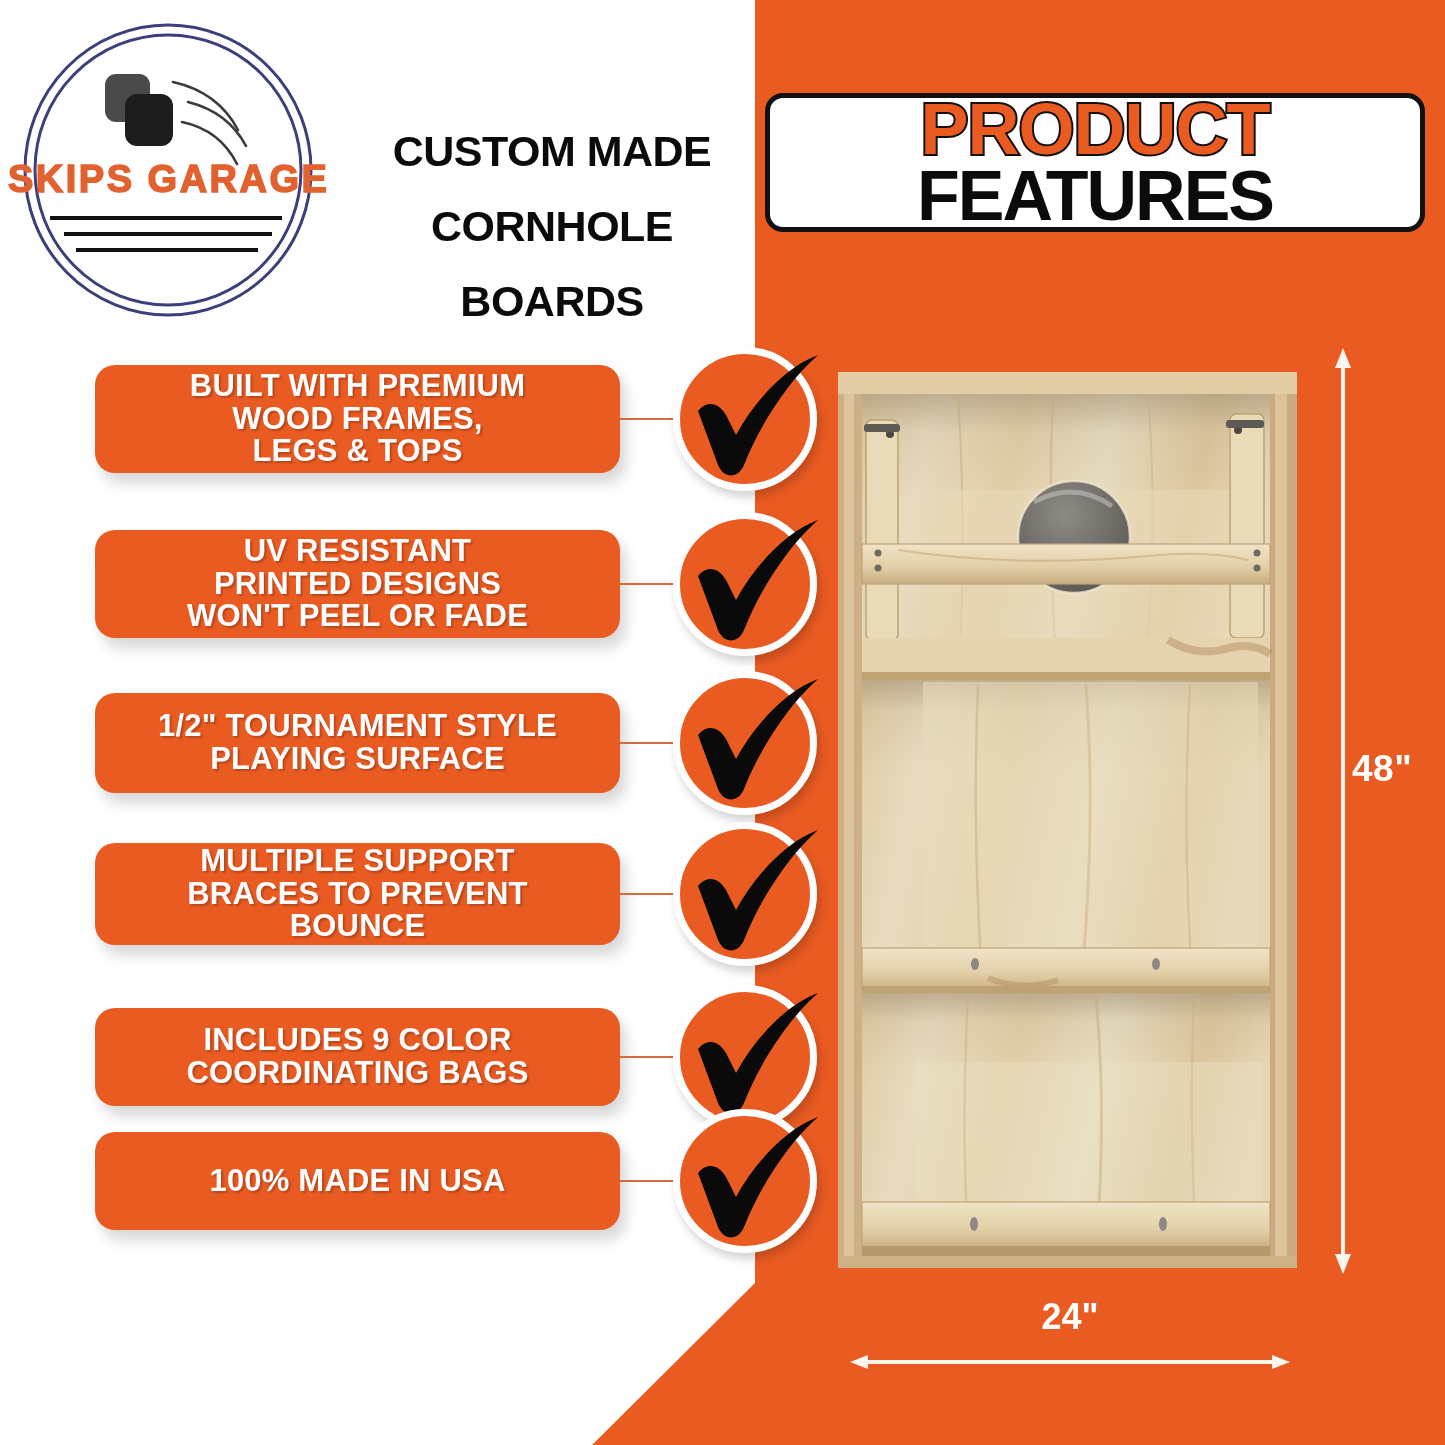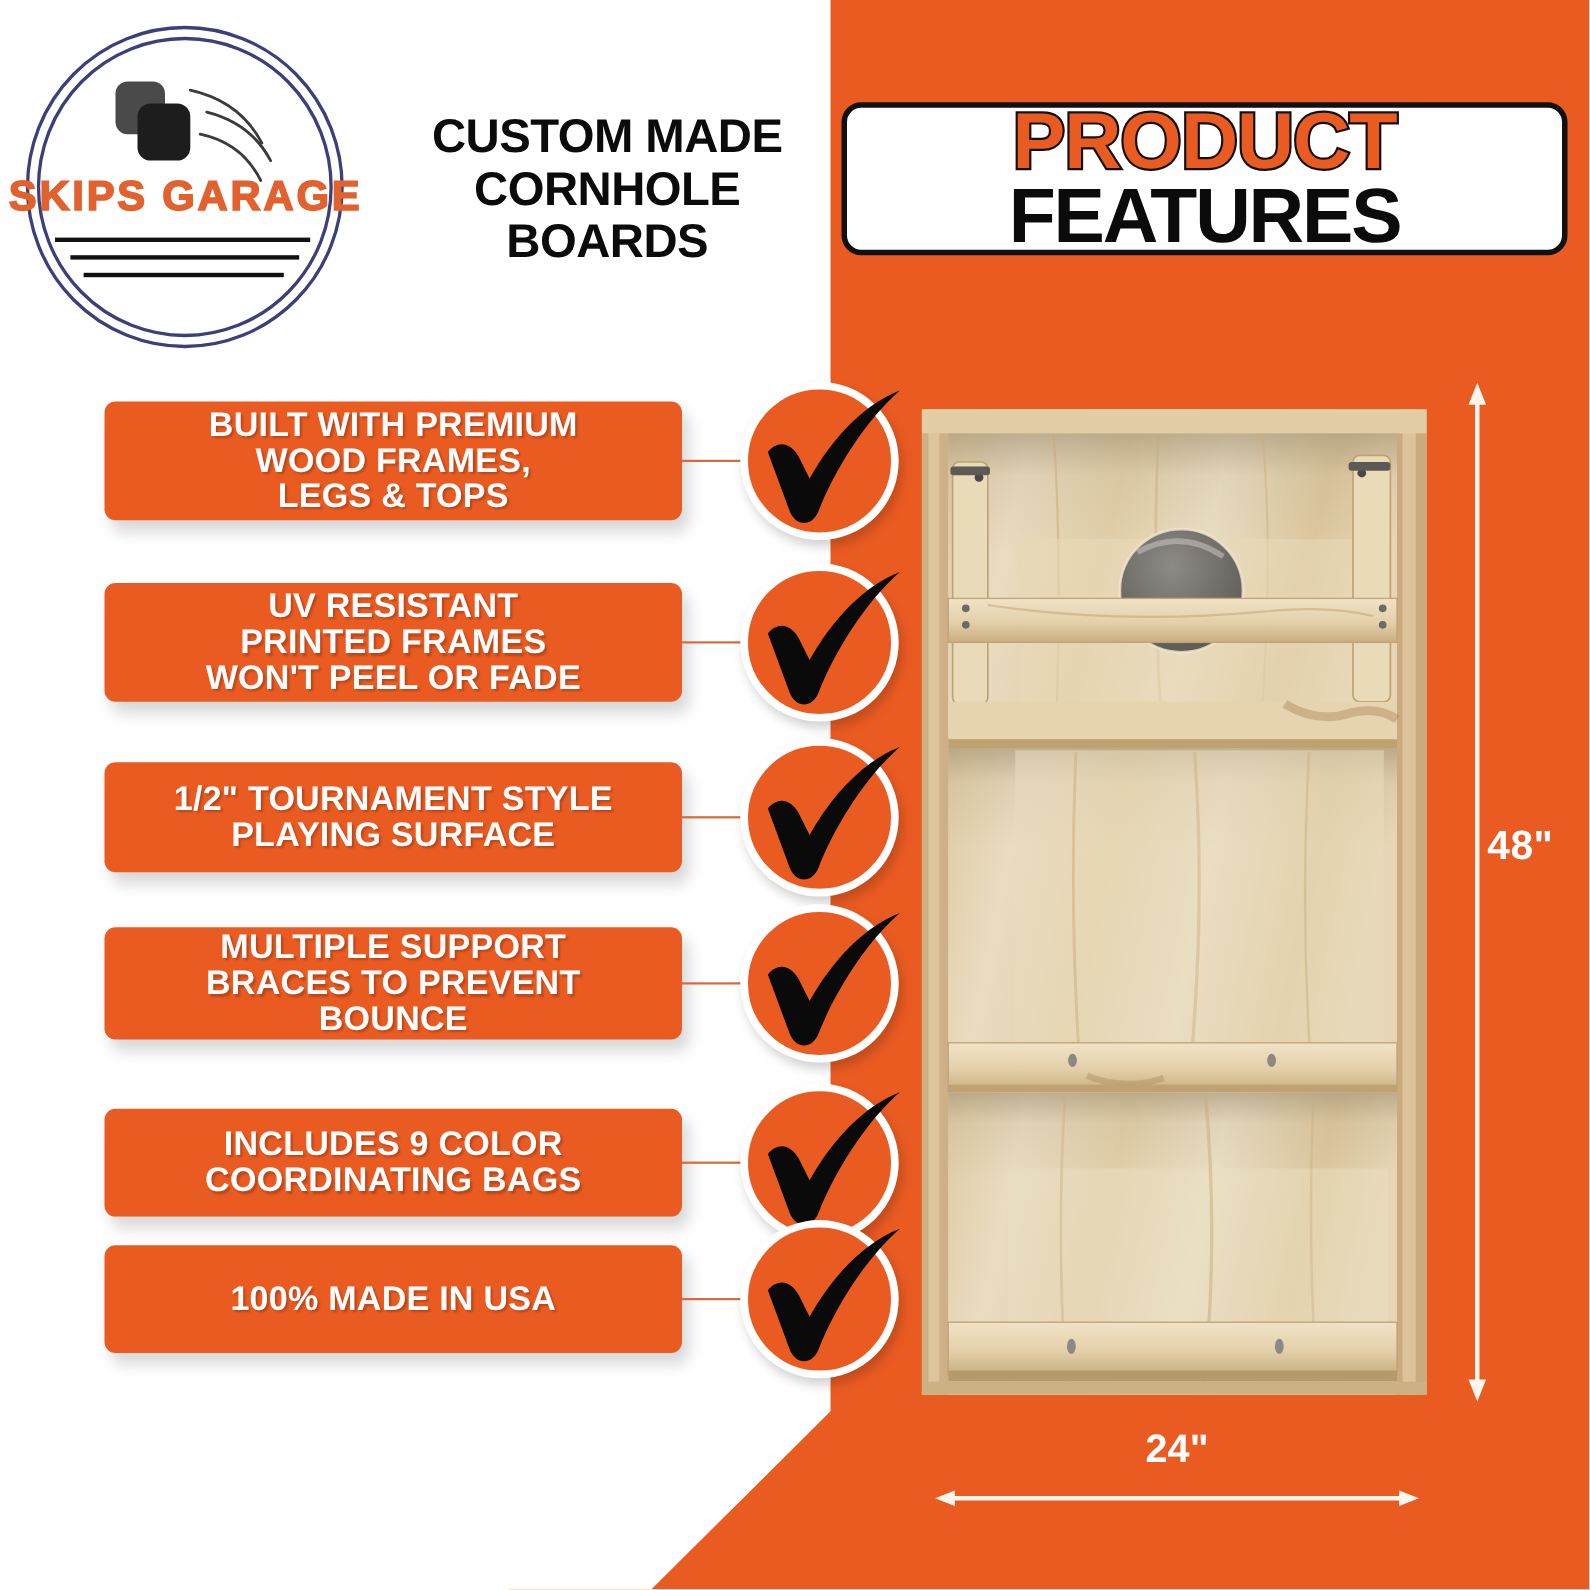--- a/index.html
+++ b/index.html
@@ -25,21 +25,21 @@
   }
   .logo-rule{position:absolute;background:#111;height:4px;}
 
   
   .headline{
     position:absolute;left:352px;top:100px;width:400px;
     text-align:center;color:#0b0b0b;
     font-family:"Liberation Sans",sans-serif;font-weight:700;
     font-size:43px;line-height:1.12;letter-spacing:-0.5px;
   }
-  .headline div{white-space:nowrap;}
+  .headline div{white-space:nowrap;margin-top:27px;}
 
   
   .pf-box{
     position:absolute;left:765px;top:93px;width:660px;height:139px;
     background:#ffffff;border:5px solid #111;border-radius:18px;
     box-sizing:border-box;overflow:hidden;
     display:flex;flex-direction:column;align-items:center;justify-content:center;
   }
   .pf-product{
     font-family:"Liberation Sans",sans-serif;font-weight:700;
@@ -50,21 +50,21 @@
   }
   .pf-features{
     font-family:"Liberation Sans",sans-serif;font-weight:700;
     font-size:70px;line-height:0.98;letter-spacing:-2px;color:#0b0b0b;
   }
 
   
   .feature-row{position:absolute;left:0;width:830px;height:150px;}
   .pill{
     position:absolute;left:95px;top:0;width:525px;height:100%;
-    background:#EA5B22;border-radius:10px;
+    background:#EA5B22;border-radius:20px;
     box-shadow:6px 10px 14px rgba(0,0,0,0.16);
     display:flex;align-items:center;justify-content:center;
     box-sizing:border-box;padding:0 14px;
   }
   .pill-text{
     color:#fdfdfd;text-align:center;
     font-family:"Liberation Sans",sans-serif;font-weight:700;
     font-size:31px;line-height:1.06;letter-spacing:0.2px;
     text-shadow:2px 2px 2px rgba(0,0,0,0.22);
     white-space:pre-line;
@@ -159,21 +159,21 @@
     <div class="check-mark">
       <svg viewBox="0 0 160 160" xmlns="http://www.w3.org/2000/svg">
         <path d="M30 72 C38 62, 50 62, 58 76 L68 96 C88 60, 118 28, 150 16 C118 44, 90 90, 76 126 C70 140, 56 140, 50 126 Z" fill="#0a0a0a"></path>
       </svg>
     </div>
   </div>
 
   <div class="feature-row" style="top:530px;height:108px;">
     <div class="pill">
       <div class="pill-text">UV RESISTANT
-PRINTED FRAMES
+PRINTED DESIGNS
 WON'T PEEL OR FADE</div>
     </div>
     <div class="connector"></div>
     <div class="check-circle"></div>
     <div class="check-mark">
       <svg viewBox="0 0 160 160" xmlns="http://www.w3.org/2000/svg">
         <path d="M30 72 C38 62, 50 62, 58 76 L68 96 C88 60, 118 28, 150 16 C118 44, 90 90, 76 126 C70 140, 56 140, 50 126 Z" fill="#0a0a0a"></path>
       </svg>
     </div>
   </div>

